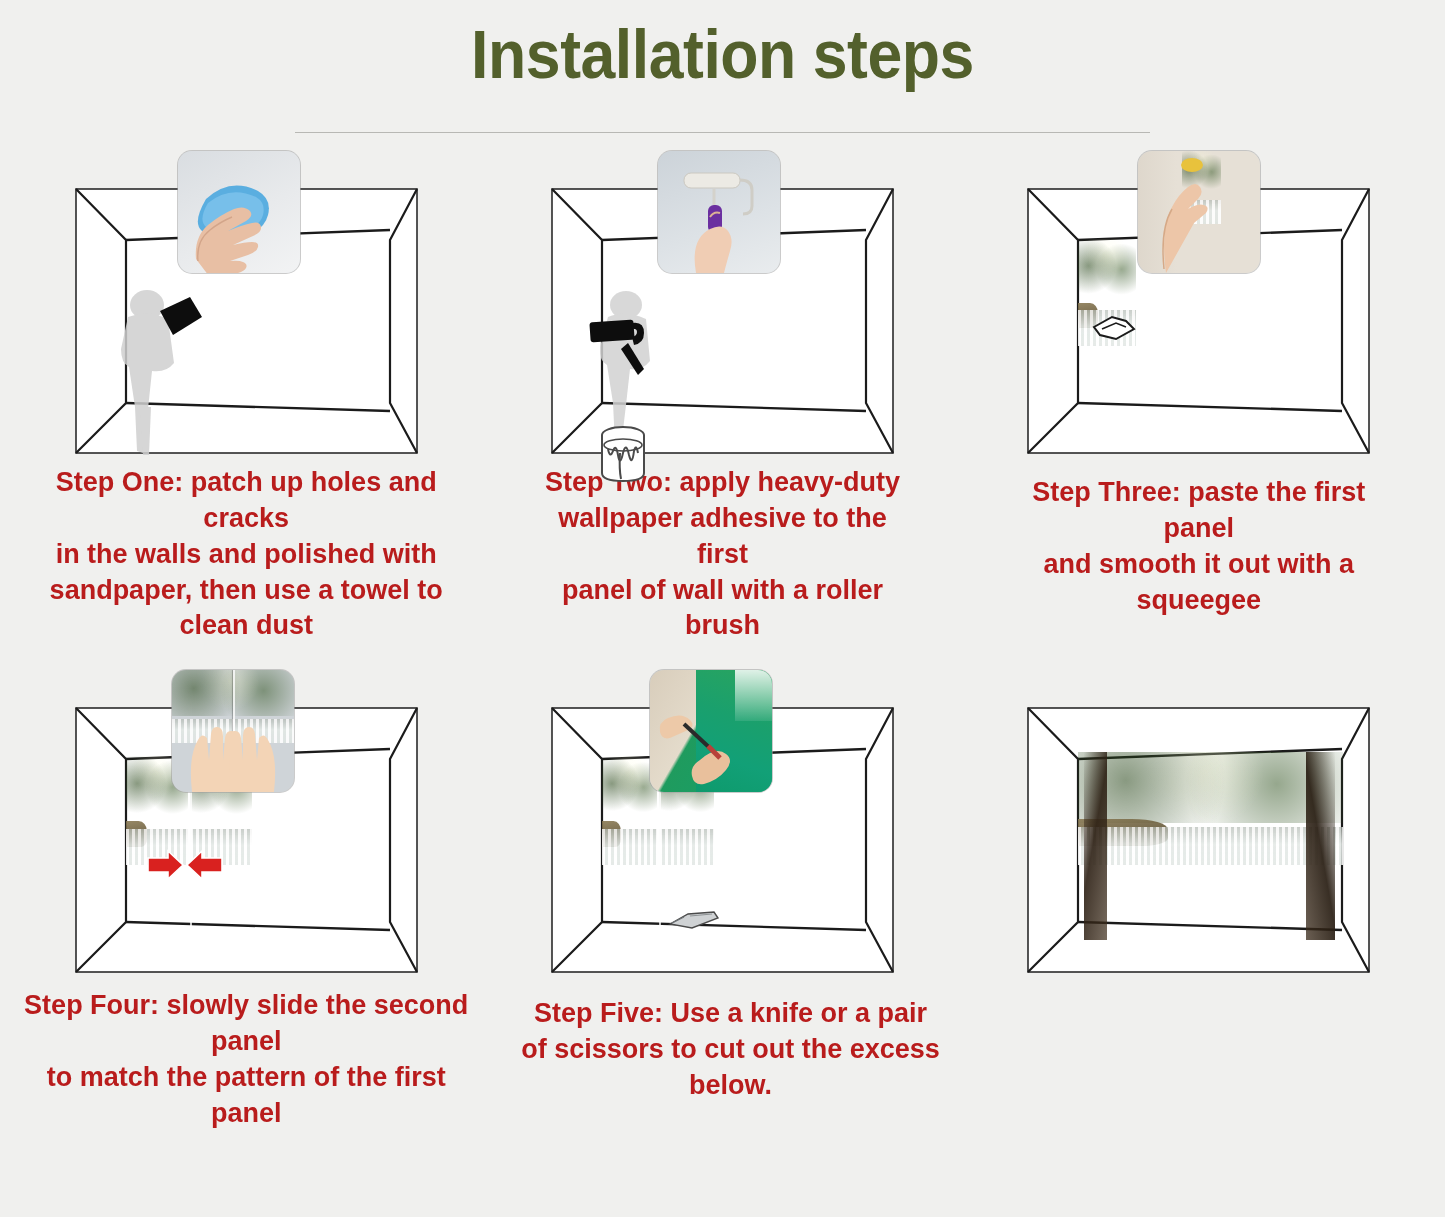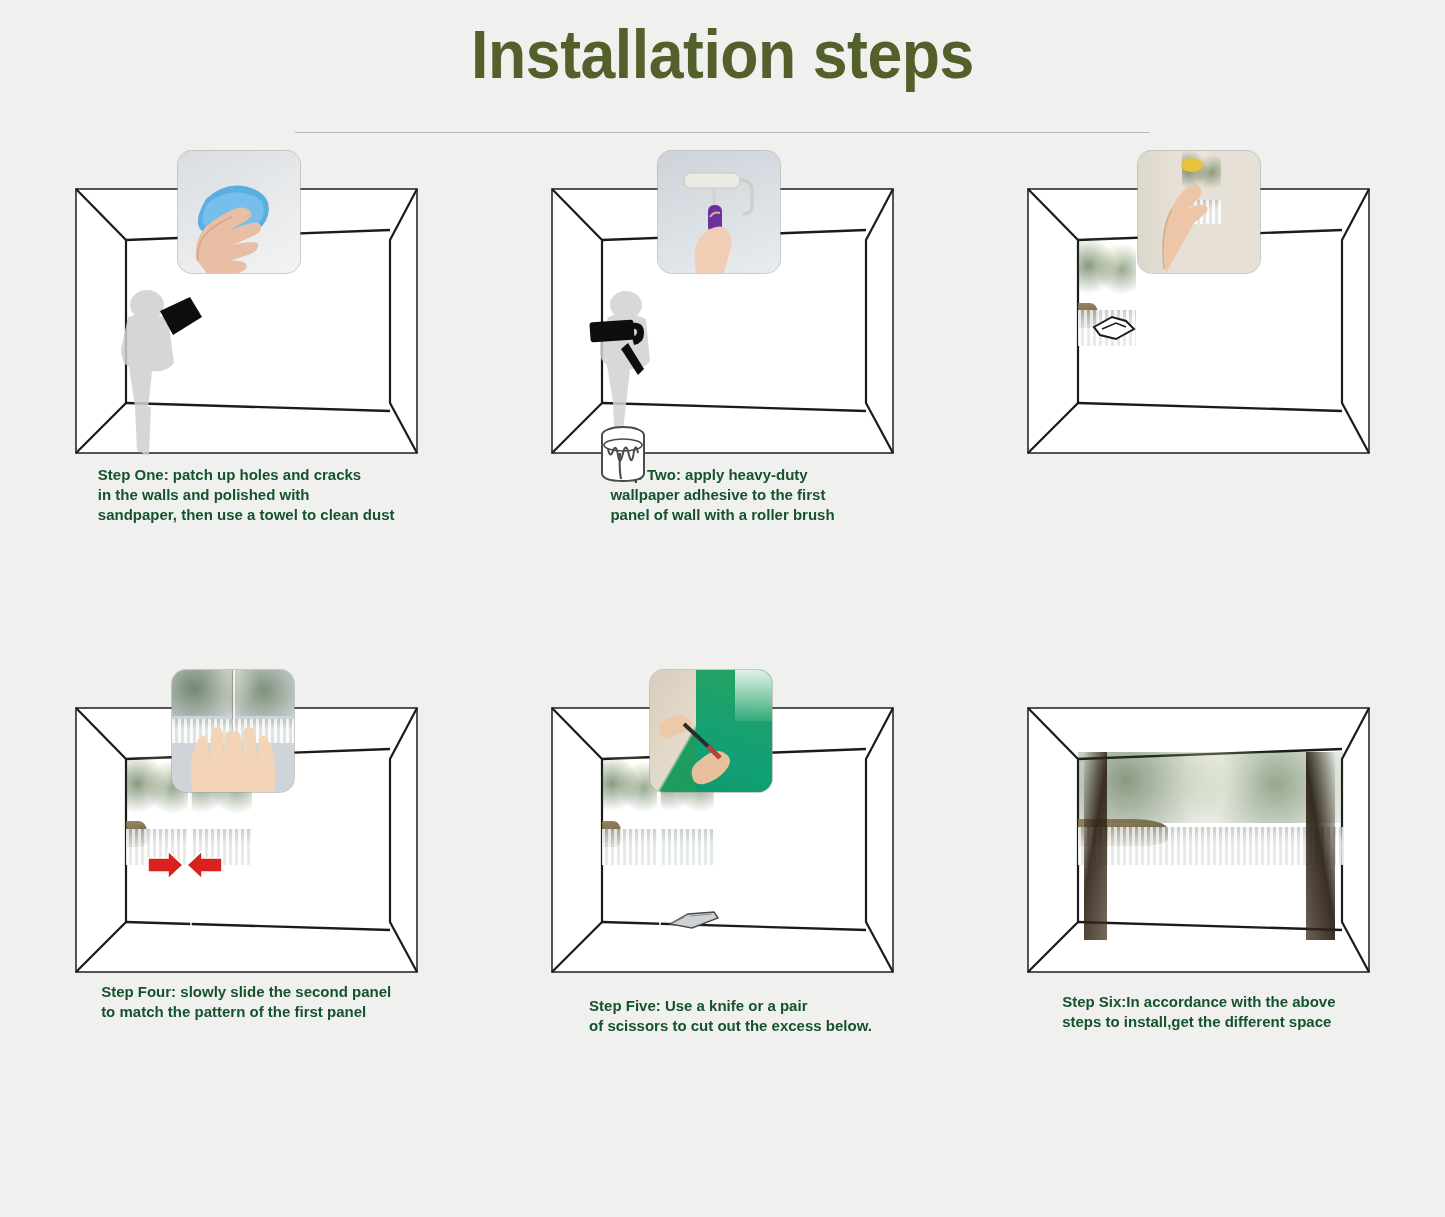--- a/index.html
+++ b/index.html
@@ -87,34 +87,35 @@
   .thumb-inner {
     width: 100%;
     height: 100%;
     position: relative;
     overflow: hidden;
   }
 
   
   .caption {
     margin-top: 14px;
-    color: #14532d;
-    font-size: 15px;
+    text-align: center;
+    color: #b91c1c;
+    font-size: 27px;
     font-weight: bold;
     line-height: 1.33;
     max-width: 430px;
     white-space: pre-line;
     font-family: "Liberation Sans", sans-serif;
   }
 
   
   .cell-1 .caption { max-width: 450px; }
   .cell-2 .caption { max-width: 380px; }
   .cell-3 .caption { max-width: 400px; margin-top: 24px; }
-  .cell-4 .caption { max-width: 460px; margin-top: 12px; }
+  .cell-4 .caption { max-width: 460px; margin-top: 18px; }
   .cell-5 .caption { max-width: 420px; margin-top: 26px; margin-left: 16px; }
   .cell-6 .caption { max-width: 440px; margin-top: 22px; }
 
   
   .mural {
     position: absolute;
     overflow: hidden;
   }
   .mural-art {
     position: absolute;
@@ -358,20 +359,22 @@
             <div class="mural-falls"></div>
           </div>
           <svg viewBox="0 0 122 122" style="position:absolute;inset:0;width:100%;height:100%;">
             <path d="M28 122 q-6 -44 6 -66 q6 -12 16 -20 q8 -6 12 0 q4 6 -2 12 l-10 10 q10 -6 16 -4 q6 2 2 8 l-12 10" fill="#edc6a8"></path>
             <ellipse cx="54" cy="14" rx="11" ry="7" fill="#e8c23c"></ellipse>
             <path d="M26 118 q-4 -40 8 -60" fill="none" stroke="#d6a987" stroke-width="1.5"></path>
           </svg>
         </div>
       </div>
     </div>
+    <div class="caption">Step Three: paste the first panel
+and smooth it out with a squeegee</div>
   </div>
 
   <div class="step-cell cell-4">
     <div class="room-wrap">
       <svg class="room-svg" viewBox="0 0 345 268">
         <rect x="2" y="2" width="341" height="264" fill="#ffffff" stroke="#2b2b2b" stroke-width="1.6"></rect>
         <polyline points="2,2 52,53 52,216 2,266" fill="none" stroke="#1b1b1b" stroke-width="2.2"></polyline>
         <polyline points="343,2 316,53 316,216 343,266" fill="none" stroke="#1b1b1b" stroke-width="2.2"></polyline>
         <line x1="52" y1="53" x2="316" y2="43" stroke="#1b1b1b" stroke-width="2.4"></line>
         <line x1="52" y1="216" x2="316" y2="224" stroke="#1b1b1b" stroke-width="2.4"></line>
@@ -477,17 +480,15 @@
         <div class="mural-canopy"></div>
         <div class="mural-rock"></div>
         <div class="mural-falls"></div>
 
         <div style="position:absolute;left:2%;top:0;width:9%;height:100%;
                     background:linear-gradient(100deg,rgba(45,32,20,0) 0%,rgba(45,32,20,0.9) 45%,rgba(62,45,27,0.7) 100%);"></div>
         <div style="position:absolute;right:3%;top:0;width:11%;height:100%;
                     background:linear-gradient(260deg,rgba(40,29,18,0) 0%,rgba(40,29,18,0.92) 50%,rgba(58,42,26,0.75) 100%);"></div>
       </div>
     </div>
-    <div class="caption">Step Six:In accordance with the above
-steps to install,get the different space</div>
   </div>
 
 </div>
 
 </body></html>

